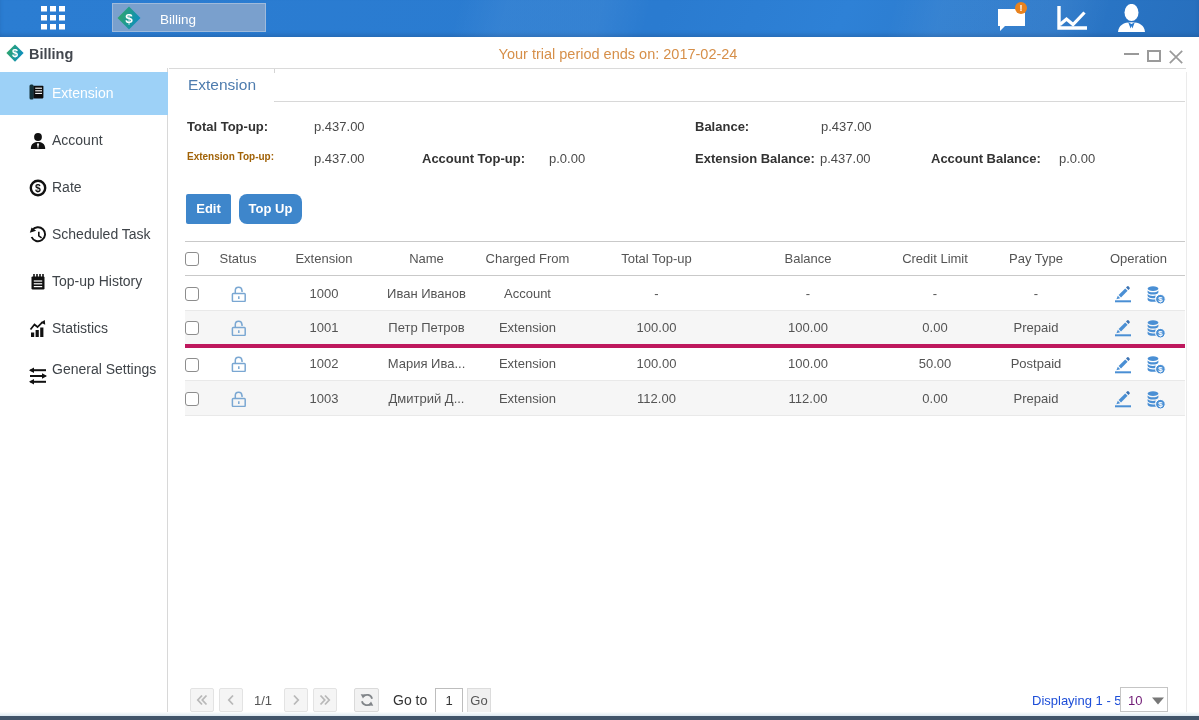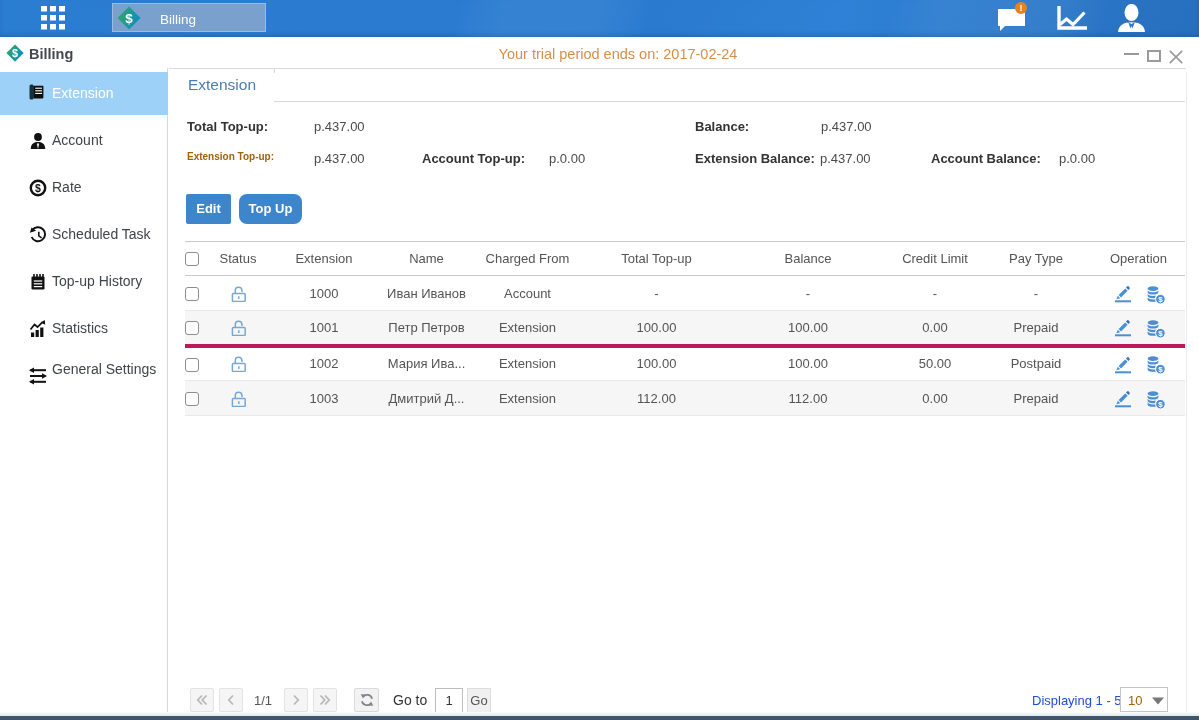--- a/index.html
+++ b/index.html
@@ -372,21 +372,21 @@
         <polygon points="0.8,1.4 6.6,1.8 3.4,6.4" fill="#818589"></polygon>
         <path d="M2.2 9.4 A6 6 0 0 0 12.6 11.8" fill="none" stroke="#818589" stroke-width="2"></path>
         <polygon points="15.2,14.6 9.4,14.2 12.6,9.6" fill="#818589"></polygon>
       </svg>
     </div>
     <div class="abs" style="left:393px;top:692px;font-size:14px;color:#333;">Go to</div>
     <div class="abs" style="left:435px;top:688px;width:28px;height:25px;border:1px solid #bdbdbd;background:#fff;text-align:center;line-height:24px;font-size:13px;color:#333;">1</div>
     <div class="abs" style="left:467px;top:688px;width:24px;height:25px;background:#f0f0f0;border:1px solid #dcdcdc;text-align:center;line-height:24px;font-size:13px;color:#555;">Go</div>
     <div class="abs" style="left:992px;top:693px;font-size:13px;color:#1d4ed8;margin-left:40px;">Displaying 1 - 5 of 5</div>
     <div class="abs" style="left:1120px;top:687px;width:48px;height:25px;border:1px solid #c5c5c5;background:#fff;">
-      <div class="abs" style="left:7px;top:5px;font-size:13px;color:#a16207;">10</div>
+      <div class="abs" style="left:7px;top:5px;font-size:13px;color:#701a75;">10</div>
       <svg class="abs" style="left:31px;top:9px;" width="12" height="8" viewBox="0 0 12 8">
           <polygon points="0,0.5 12,0.5 6,7.5" fill="#777"></polygon>
         </svg>
     </div>
   </div>
 </div>
 
 <div class="abs" style="left:1186px;top:72px;width:1px;height:641px;background:#ebebeb;"></div>
 
 <div class="abs" style="left:0;top:712px;width:1199px;height:4px;background:linear-gradient(#fdfefe,#dde8f0);"></div>

